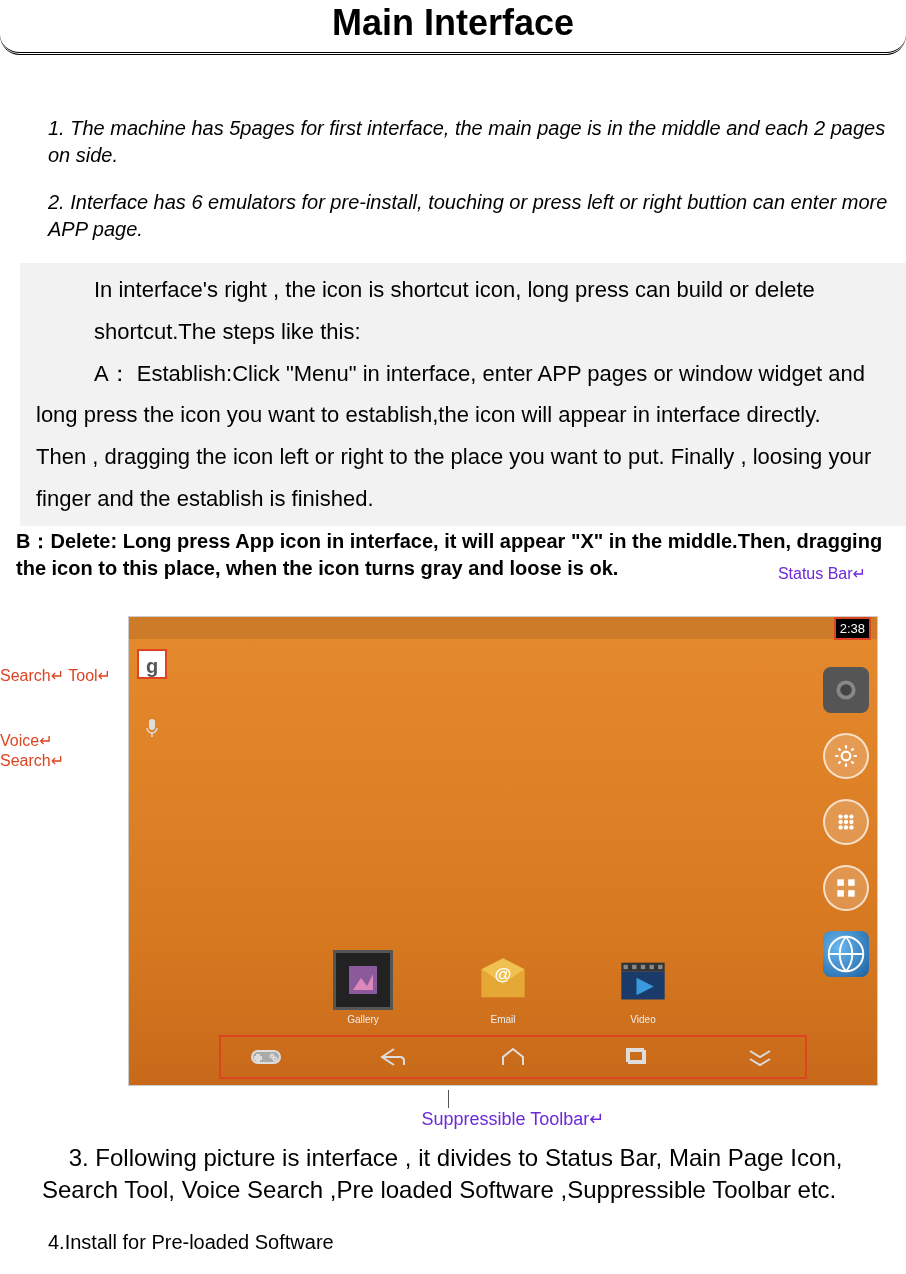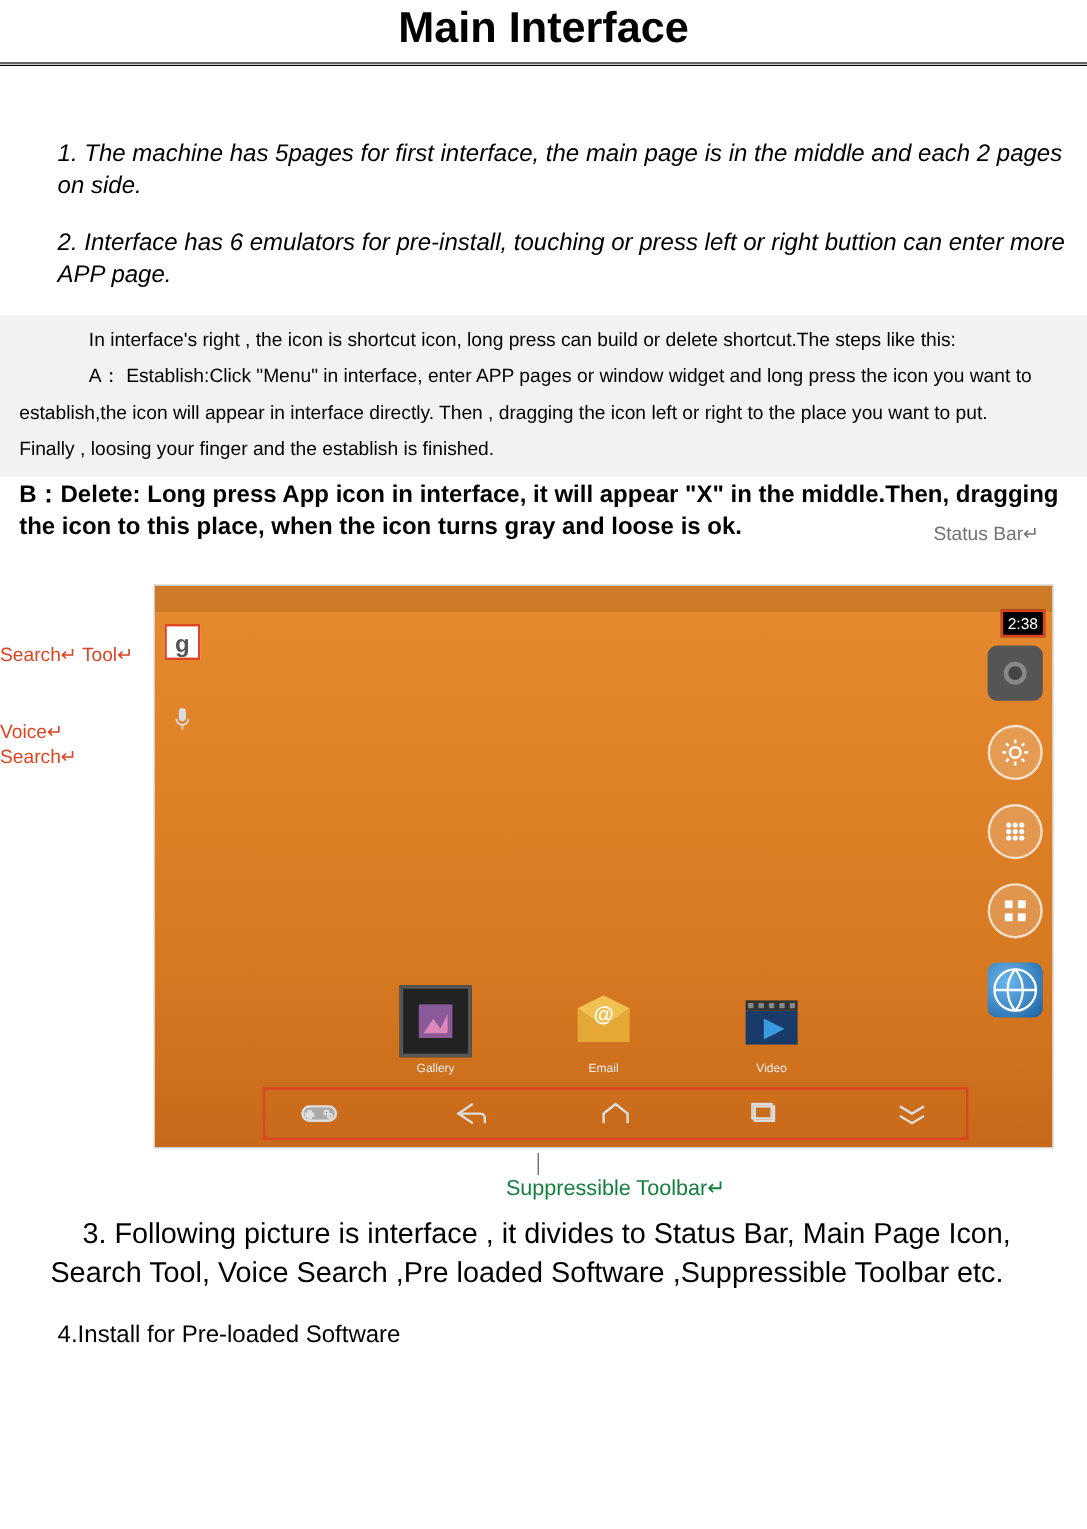--- a/index.html
+++ b/index.html
@@ -1,50 +1,50 @@
 <!DOCTYPE html>
 <html><head>
   <meta charset="utf-8">
   <style>
     * { box-sizing: border-box; margin: 0; padding: 0; }
     body { font-family: Arial, Helvetica, sans-serif; width: 906px; background: #fff; color: #000; }
     .page { padding: 0; }
-    .main-title { font-size: 36px; font-weight: bold; text-align: center; padding: 2px 0 8px 0; border-bottom: 3px double #000; margin-bottom: 60px; }
+    .main-title { font-size: 36px; font-weight: bold; text-align: center; padding: 2px 0 8px 0; border-bottom: 3px double #000; margin-bottom: 60px; border-radius: 20px; }
     .section-title { font-size: 26px; font-weight: bold; padding: 0 16px 20px 16px; }
     .indent-block { padding: 0 16px 0 48px; font-size: 20px; line-height: 1.35; margin-bottom: 20px; font-style: italic; }
-    .highlight-block { background: #f2f2f2; padding: 6px 33px 6px 16px; font-size: 16px; line-height: 1.9; }
+    .highlight-block { background: #f2f2f2; padding: 6px 33px 6px 16px; font-size: 22px; line-height: 1.9; margin-left: 20px; }
     .highlight-block .first-indent { padding-left: 58px; display: block; }
     .plain-para { padding: 2px 16px; font-size: 20px; line-height: 1.35; font-weight: bold; }
     .figure-wrap { padding: 6px 0 0 0; position: relative; }
     .figure-row { display: flex; align-items: flex-start; }
     .annot-col { width: 120px; padding-top: 50px; font-size: 16px; color: #d42; text-align: left; }
     .annot-label { margin-bottom: 44px; line-height: 1.3; }
     .screenshot { width: 750px; height: 470px; position: relative; border: 1px solid #ccc; margin-left: 8px; background: linear-gradient(to bottom, #e68a2e 0%, #d67820 70%, #c8691a 100%); overflow: hidden; }
     .status-strip { position: absolute; top: 0; left: 0; right: 0; height: 22px; background: rgba(0,0,0,0.1); }
-    .status-time { position: absolute; right: 6px; top: 0; background: #000; color: #fff; font-size: 13px; padding: 2px 4px; border: 2px solid #d42; margin-top: 20px; }
-    .status-label-ext { position: absolute; top: -26px; right: 0; color: #737373; font-size: 16px; }
+    .status-time { position: absolute; right: 6px; top: 0; background: #000; color: #fff; font-size: 13px; padding: 2px 4px; border: 2px solid #d42; }
+    .status-label-ext { position: absolute; top: -26px; right: 0; color: #6d28d9; font-size: 16px; }
     .left-widgets { position: absolute; left: 8px; top: 32px; }
     .g-widget { width: 30px; height: 30px; background: #fff; color: #555; font-weight: bold; font-size: 20px; text-align: center; line-height: 30px; border: 2px solid #d42; margin-bottom: 34px; cursor: pointer; }
     .mic-widget { width: 30px; height: 30px; display: flex; align-items: center; justify-content: center; cursor: pointer; }
     .mic-icon { width: 14px; height: 20px; }
     .right-apps { position: absolute; right: 8px; top: 50px; display: flex; flex-direction: column; gap: 20px; align-items: center; }
     .side-icon { width: 46px; height: 46px; border-radius: 50%; background: rgba(255,255,255,0.2); border: 2px solid rgba(255,255,255,0.7); display: flex; align-items: center; justify-content: center; cursor: pointer; }
     .side-icon svg { width: 26px; height: 26px; }
     .side-square { width: 46px; height: 46px; border-radius: 8px; display: flex; align-items: center; justify-content: center; cursor: pointer; }
     .camera-icon { background: #555; }
     .globe-icon { background: radial-gradient(circle at 35% 35%, #6ab8f0, #1a5fa0); }
     .dock-apps { position: absolute; bottom: 60px; left: 0; right: 0; display: flex; justify-content: center; gap: 80px; }
     .dock-app { display: flex; flex-direction: column; align-items: center; cursor: pointer; }
     .dock-app-icon { width: 60px; height: 60px; border: 3px solid #555; background: #222; display: flex; align-items: center; justify-content: center; margin-bottom: 4px; overflow: hidden; }
     .dock-app-label { color: #eee; font-size: 10px; }
     .nav-bar { position: absolute; bottom: 6px; left: 90px; right: 70px; height: 44px; border: 2px solid #d42; display: flex; align-items: center; justify-content: space-between; padding: 0 20px; }
     .nav-btn { width: 50px; height: 30px; display: flex; align-items: center; justify-content: center; cursor: pointer; }
     .nav-btn svg { width: 32px; height: 24px; stroke: #ddd; stroke-width: 2; fill: none; }
     .suppressible-row { text-align: center; padding: 4px 0 12px 0; position: relative; }
-    .suppressible-label { color: #15803d; font-size: 18px; padding-left: 120px; }
+    .suppressible-label { color: #6d28d9; font-size: 18px; padding-left: 120px; }
     .sup-line { display: inline-block; width: 1px; height: 18px; border-left: 1px solid #555; vertical-align: top; margin-left: -10px; }
     .para-3 { padding: 0 16px 0 42px; font-size: 24px; line-height: 1.35; text-indent: -0px; }
     .para-4 { padding: 24px 13px 0 48px; font-size: 20px; }
   </style>
 </head>
 <body>
 
 <div class="page">
   <h1 class="main-title">Main Interface</h1>
 

